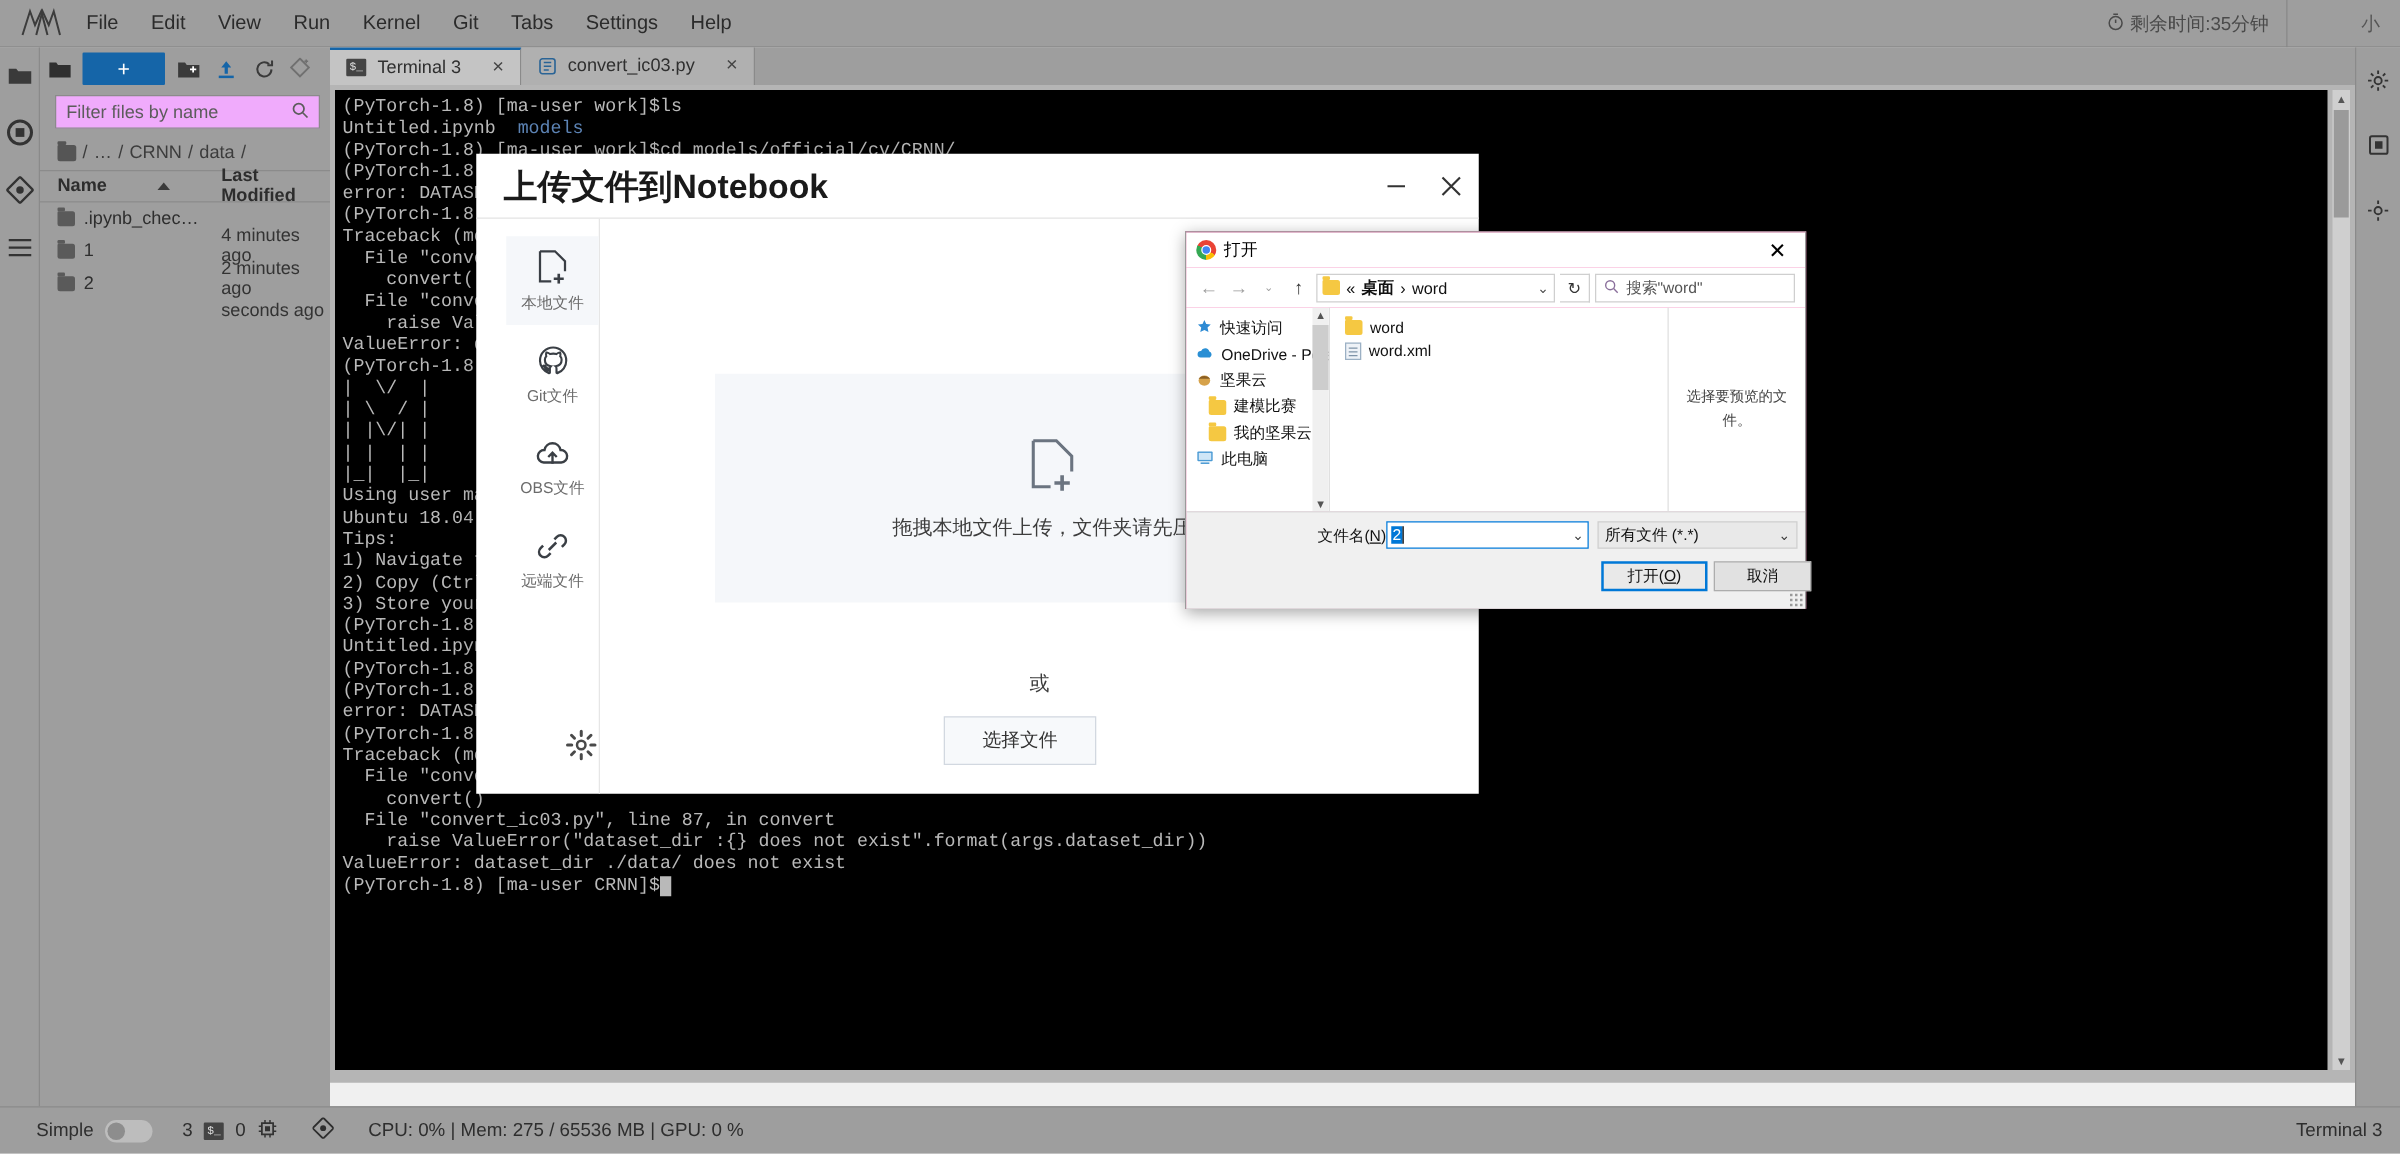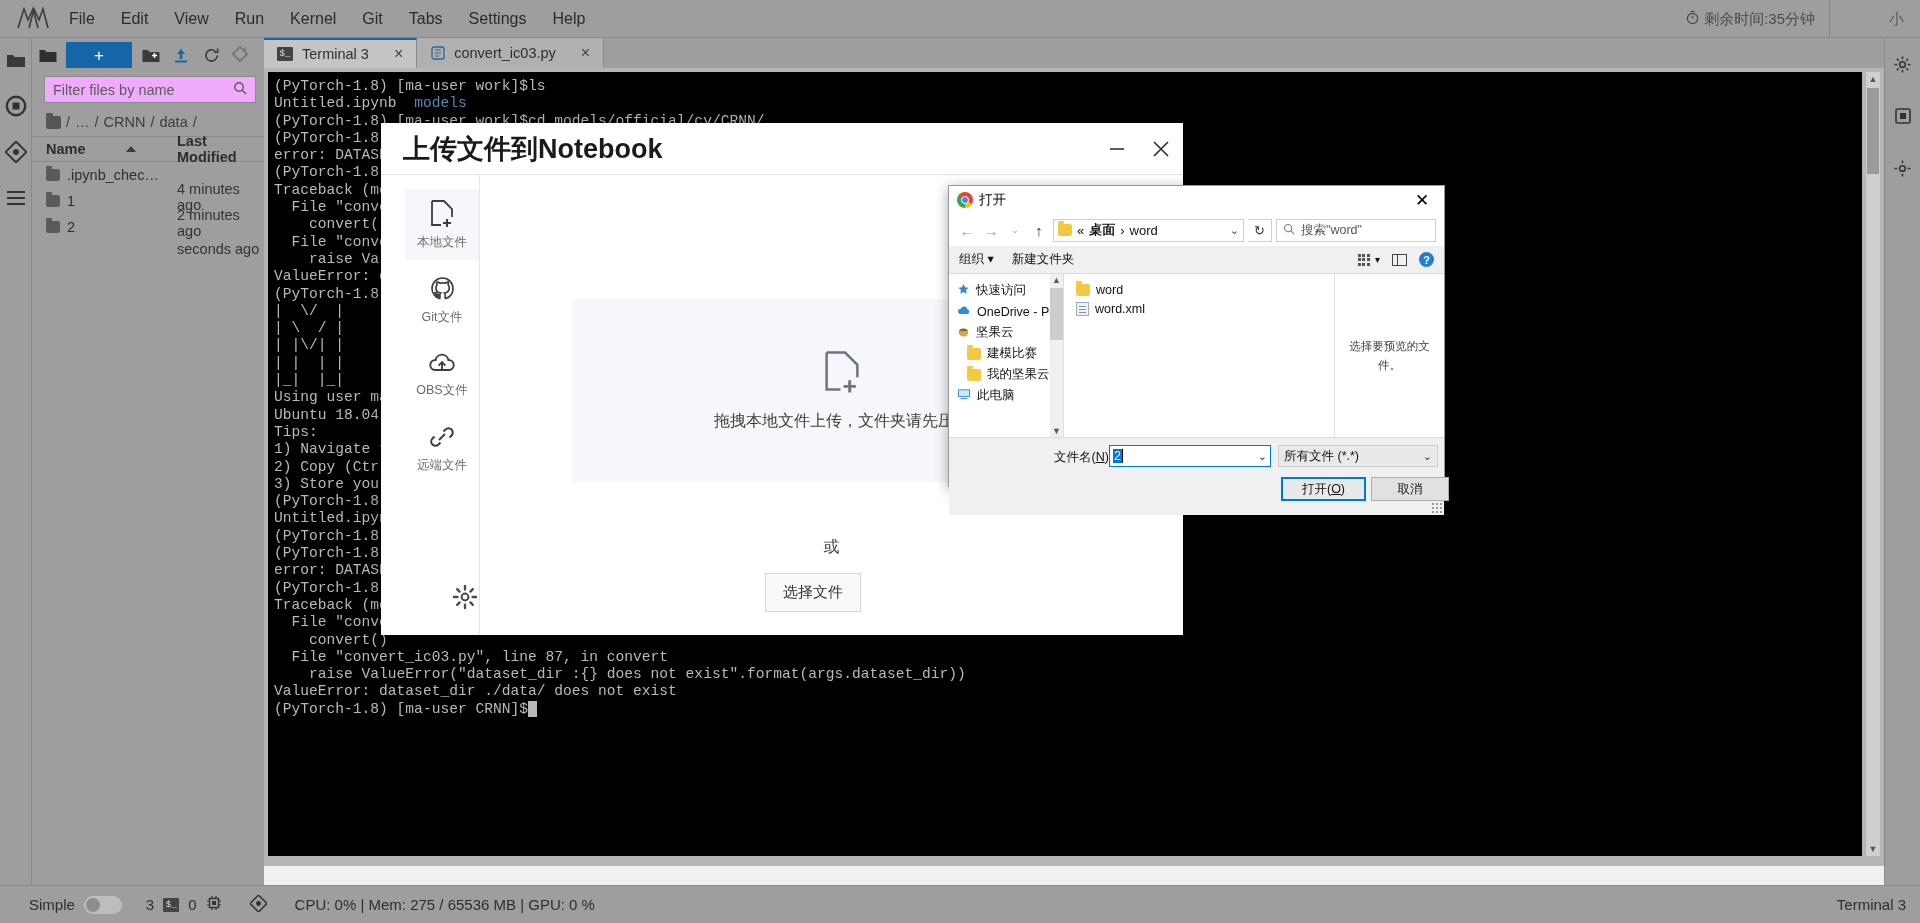--- a/index.html
+++ b/index.html
@@ -135,21 +135,21 @@
   .side-item .sicon{color:#3a3f45;}
   .side-gear { margin-top: auto; margin-bottom: 20px; color:#4a4a4a;}
   .modal-main { flex: 1; position: relative; }
   .dropzone {
     position:absolute; left: 92px; top: 124px; width: 540px; height: 183px;
     background: #f5f7fa; display:flex; flex-direction:column; align-items:center; justify-content:center; gap: 14px;
   }
   .dz-text { font-size: 16px; color: #3d3d3d;}
   .or-text { position:absolute; left:0; right:0; top: 362px; text-align:center; font-size:16px; color:#3d3d3d;}
   .choose-btn {
-    position:absolute; left:285px; top: 398px; width: 96px; height: 39px;
+    position:absolute; left:275px; top: 398px; width: 122px; height: 39px;
     border: 1px solid #d2d8e0; background: #f7f9fb; display:flex;align-items:center;justify-content:center;
     font-size: 15px; color: #333;
   }
 
   
   .winbox {
     position:absolute; left: 948px; top: 185px; width: 497px; height: 302px;
     background: #ec4899; border: 1px solid #9a9a9a; box-shadow: 0 3px 12px rgba(0,0,0,.35);
     font-size: 13px; color: #111;
   }
@@ -554,42 +554,20 @@
         <span>
           <svg width="12" height="12" viewBox="0 0 14 14">
               <circle cx="6" cy="6" r="4.2" fill="none" stroke="#8a6f9b" stroke-width="1.3"></circle>
               <path d="M9.2 9.2L13 13" stroke="#8a6f9b" stroke-width="1.3"></path>
             </svg>
         </span>
         <span>搜索"word"</span>
       </div>
     </div>
 
-    <div class="win-toolbar">
-      <span><span>组织</span> <span>▾</span></span>
-      <span>新建文件夹</span>
-      <span class="tb-right">
-        <span style="display:flex;align-items:center;gap:5px">
-          <span class="grid-icon">
-              <i></i>
-              <i></i>
-              <i></i>
-              <i></i>
-              <i></i>
-              <i></i>
-              <i></i>
-              <i></i>
-              <i></i>
-            </span>
-          <span style="font-size:10px">▾</span>
-        </span>
-        <span class="pane-icon"></span>
-        <span class="help-icon">?</span>
-      </span>
-    </div>
 
     <div class="win-content">
       <div class="win-nav-pane">
         <div class="np-item">
           <span>
             <svg width="13" height="13" viewBox="0 0 14 14">
                 <path d="M7 1l1.6 3.6L12.5 5 9.7 7.6l.8 3.9L7 9.6 3.5 11.5l.8-3.9L1.5 5l3.9-.4z" fill="#2e8bd4"></path>
               </svg>
           </span>
           <span>快速访问</span>

